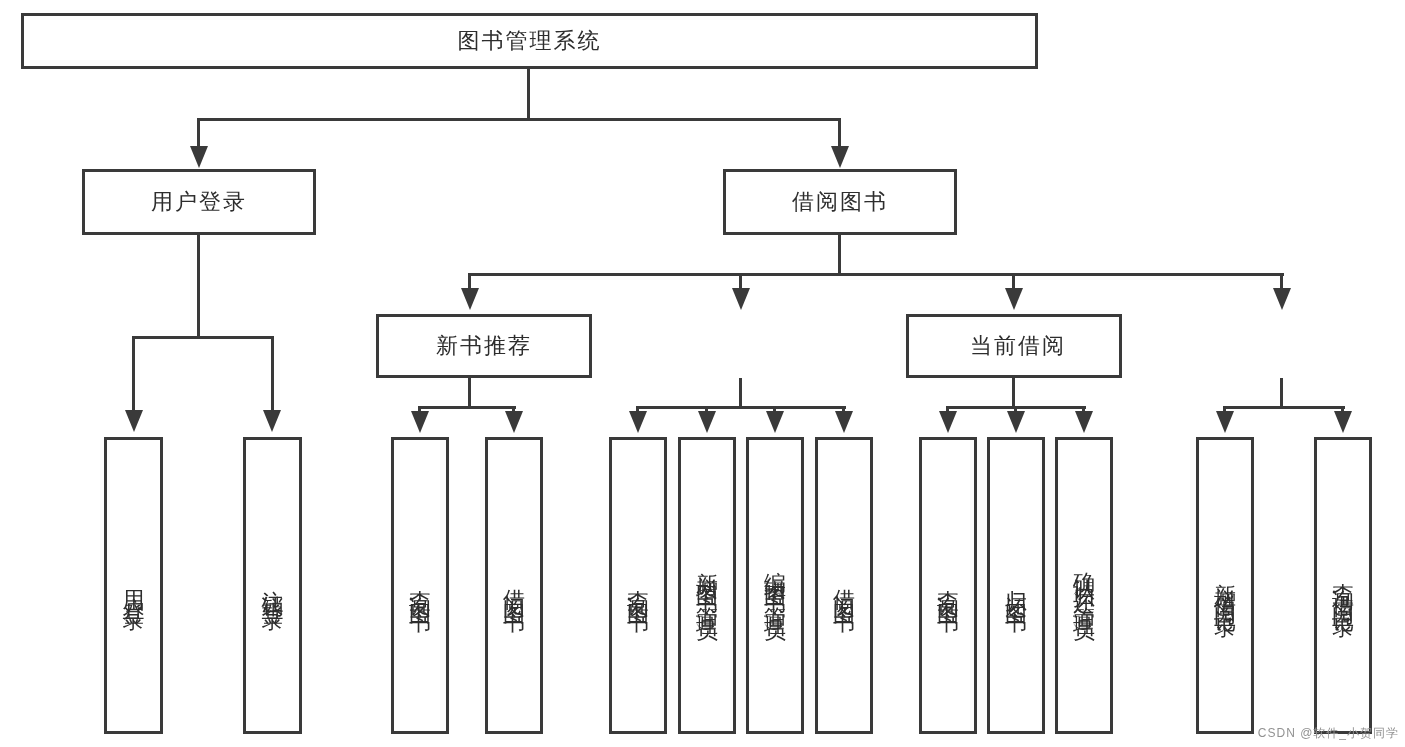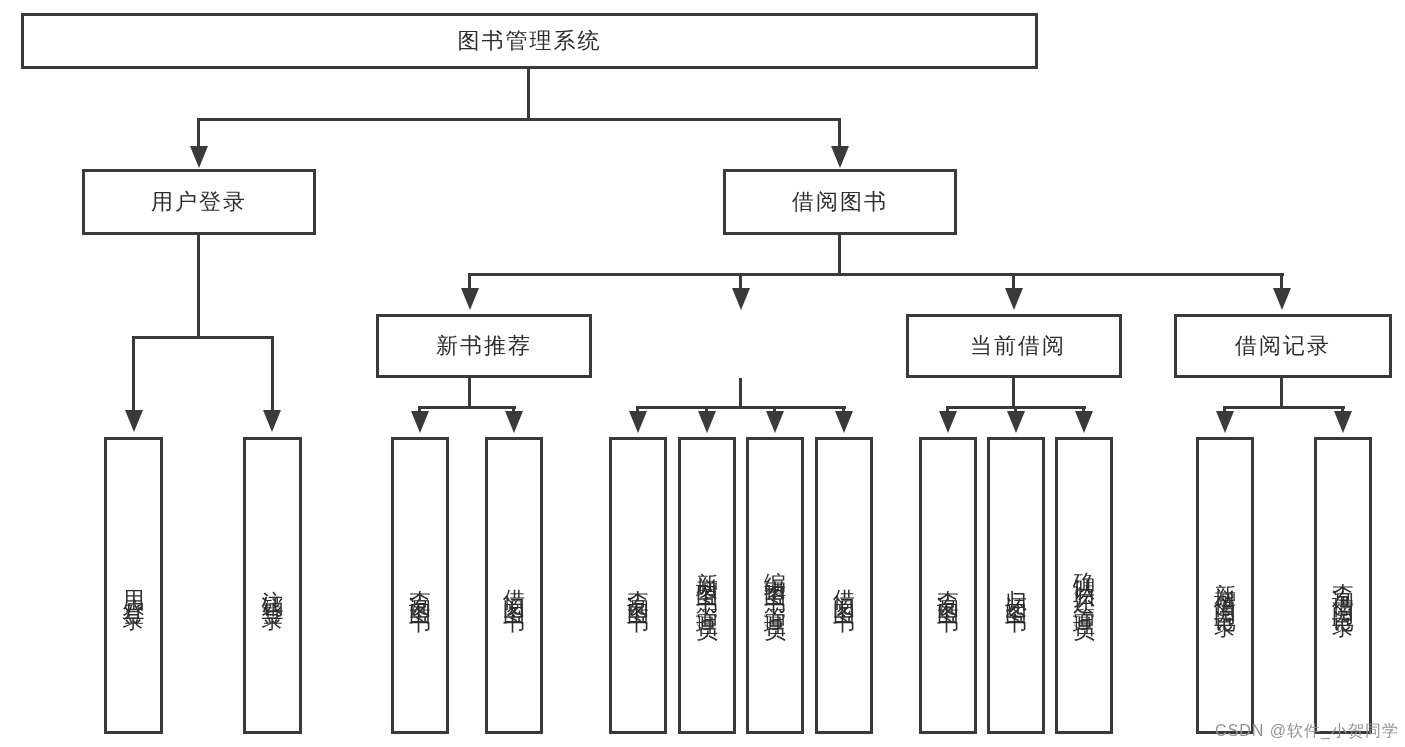--- a/index.html
+++ b/index.html
@@ -17,21 +17,21 @@
     font-size:22px;letter-spacing:7px;line-height:1.1;color:#2d2d2d;
   }
   .vline{position:absolute;width:3px;background:#3a3a3a;}
   .hline{position:absolute;height:3px;background:#3a3a3a;}
   .arrowhead{
     position:absolute;width:0;height:0;
     border-left:9px solid transparent;border-right:9px solid transparent;
     border-top:22px solid #3a3a3a;
   }
   .watermark{
-    position:absolute;right:6px;bottom:5px;font-size:16px;color:#929292;
+    position:absolute;right:6px;bottom:5px;font-size:12px;color:#929292;
     letter-spacing:1px;white-space:nowrap;
   }
 </style>
 </head>
 <body>
 
 <div class="canvas">
 
   <div class="box h-box" style="left:21px;top:13px;width:1017px;height:56px;">
     <span>图书管理系统</span>
@@ -67,23 +67,20 @@
   <div class="vline" style="left:1012px;top:276px;height:12px;"></div>
   <div class="arrowhead" style="left:1005px;top:288px;"></div>
   <div class="vline" style="left:1280px;top:276px;height:12px;"></div>
   <div class="arrowhead" style="left:1273px;top:288px;"></div>
 
   <div class="box h-box" style="left:362px;top:314px;width:216px;height:64px;margin-left:14px;">
     <span>新书推荐</span>
   </div>
   <div class="box h-box" style="left:906px;top:314px;width:216px;height:64px;padding-left:8px;">
     <span>当前借阅</span>
-  </div>
-  <div class="box h-box" style="left:1174px;top:314px;width:218px;height:64px;">
-    <span>借阅记录</span>
   </div>
 
   <div class="vline" style="left:468px;top:378px;height:31px;"></div>
   <div class="hline" style="left:418px;top:406px;width:98px;"></div>
   <div class="vline" style="left:418px;top:409px;height:4px;"></div>
   <div class="arrowhead" style="left:411px;top:411px;"></div>
   <div class="vline" style="left:512px;top:409px;height:4px;"></div>
   <div class="arrowhead" style="left:505px;top:411px;"></div>
 
   <div class="vline" style="left:739px;top:378px;height:31px;"></div>

